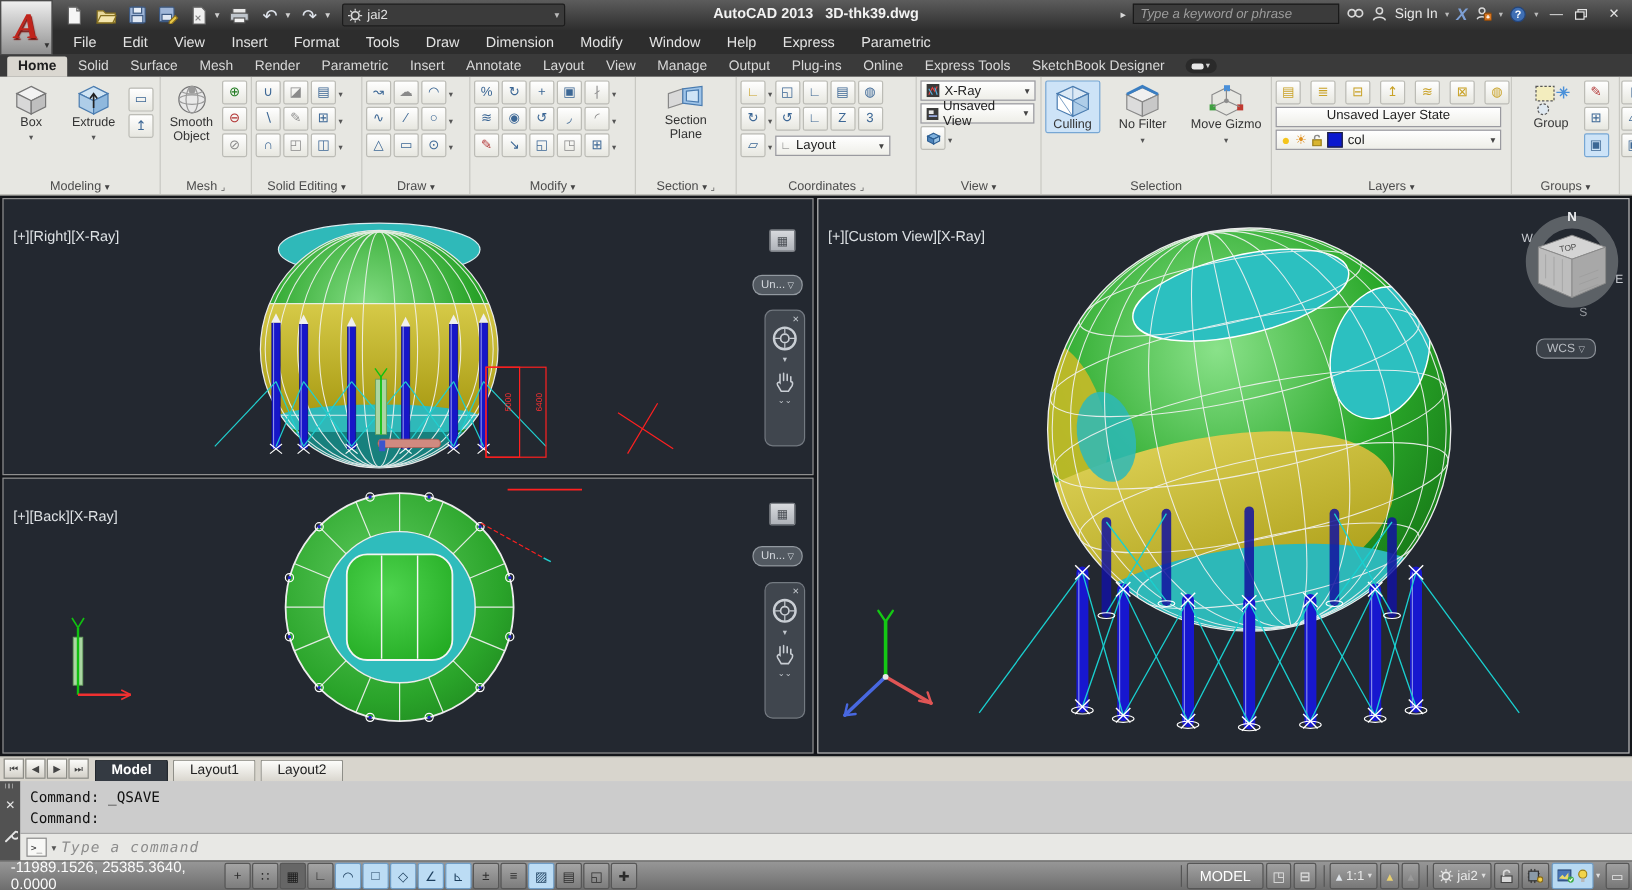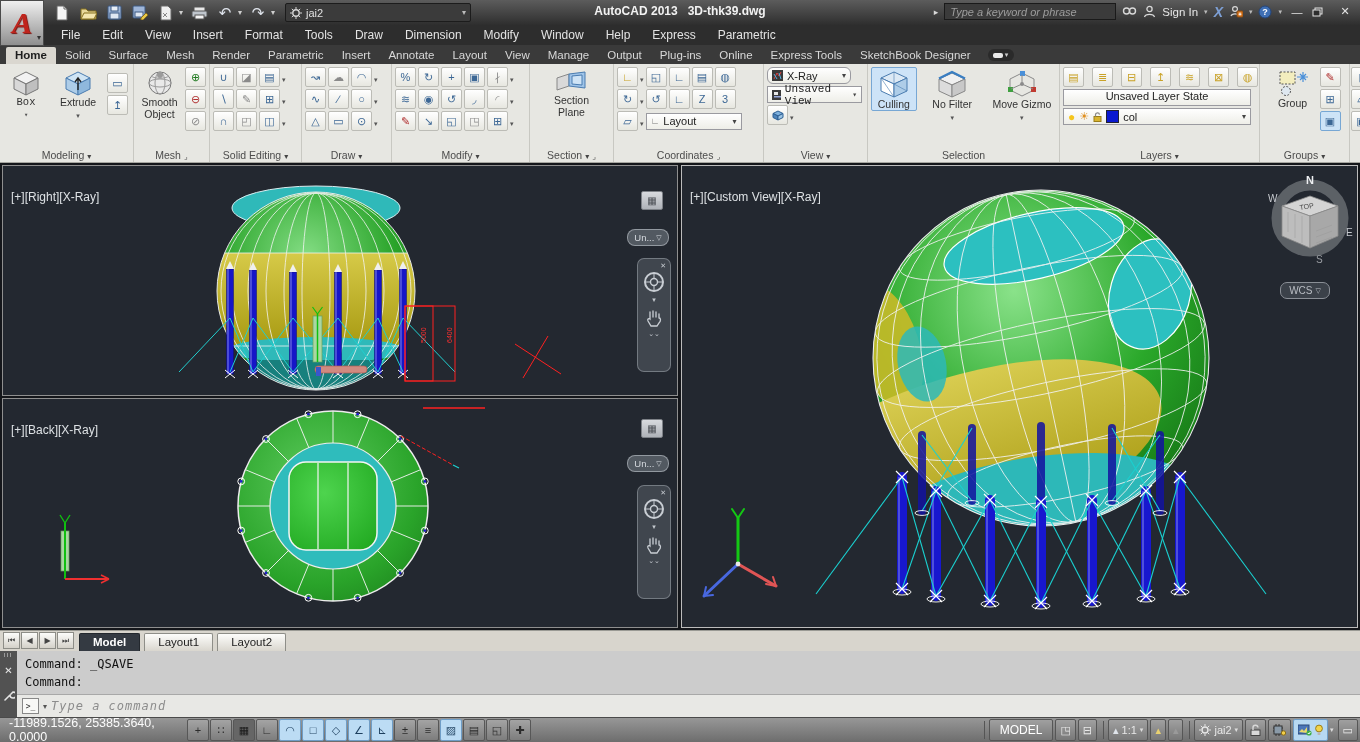--- a/index.html
+++ b/index.html
@@ -240,21 +240,21 @@
     <span id="tabmore">
         <span class="pill"></span>
         <span class="car">▾</span>
       </span>
   </div>
 
   <div id="ribbon">
 
     <div class="panel" style="width:134px;">
       <div class="pbody">
-        <div class="bigbtn" style="width:40px;font-family:Liberation Mono, monospace;">
+        <div class="bigbtn" style="width:40px;">
           <svg width="28" height="26">
               <polygon points="14,2 26,8 14,14 2,8" fill="#f2f2f2" stroke="#777"></polygon>
               <polygon points="2,8 14,14 14,25 2,19" fill="#d8d8d8" stroke="#777"></polygon>
               <polygon points="26,8 14,14 14,25 26,19" fill="#bfbfbf" stroke="#777"></polygon>
             </svg>
           <span>Box</span>
             <span class="dd"></span>
         </div>
         <div class="bigbtn" style="width:46px;">
           <svg width="28" height="26">
@@ -444,30 +444,30 @@
       </div>
       <div class="ptitle">
           <span>Coordinates</span>
           <span class="corner"></span>
         </div>
     </div>
 
     <div class="panel" style="width:104px;">
       <div class="pbody">
         <div class="grid">
-          <span class="combo" style="width:84px;border-radius:6px;">
+          <span class="combo" style="width:96px;">
               <svg width="11" height="11">
                 <rect width="11" height="11" fill="#3a3a3a"></rect>
                 <path d="M2 9l3-6 2 3 2-4" stroke="#e04040" fill="none"></path>
                 <path d="M2 4l3 5M7 3l2 6" stroke="#58b0e0" fill="none"></path>
               </svg>
               <span>X-Ray</span>
               <span class="caret">▾</span>
             </span>
-          <span class="combo" style="width:95px;font-family:Liberation Mono, monospace;">
+          <span class="combo" style="width:95px;">
               <svg width="11" height="10">
                 <rect width="11" height="10" fill="#3a3a3a"></rect>
                 <rect x="2" y="2" width="4" height="3" fill="#e8e8e8"></rect>
                 <rect x="2" y="6" width="7" height="1.5" fill="#9ad"></rect>
               </svg>
               <span>Unsaved View</span>
               <span class="caret">▾</span>
             </span>
           <div class="irow">
               <span class="si">

